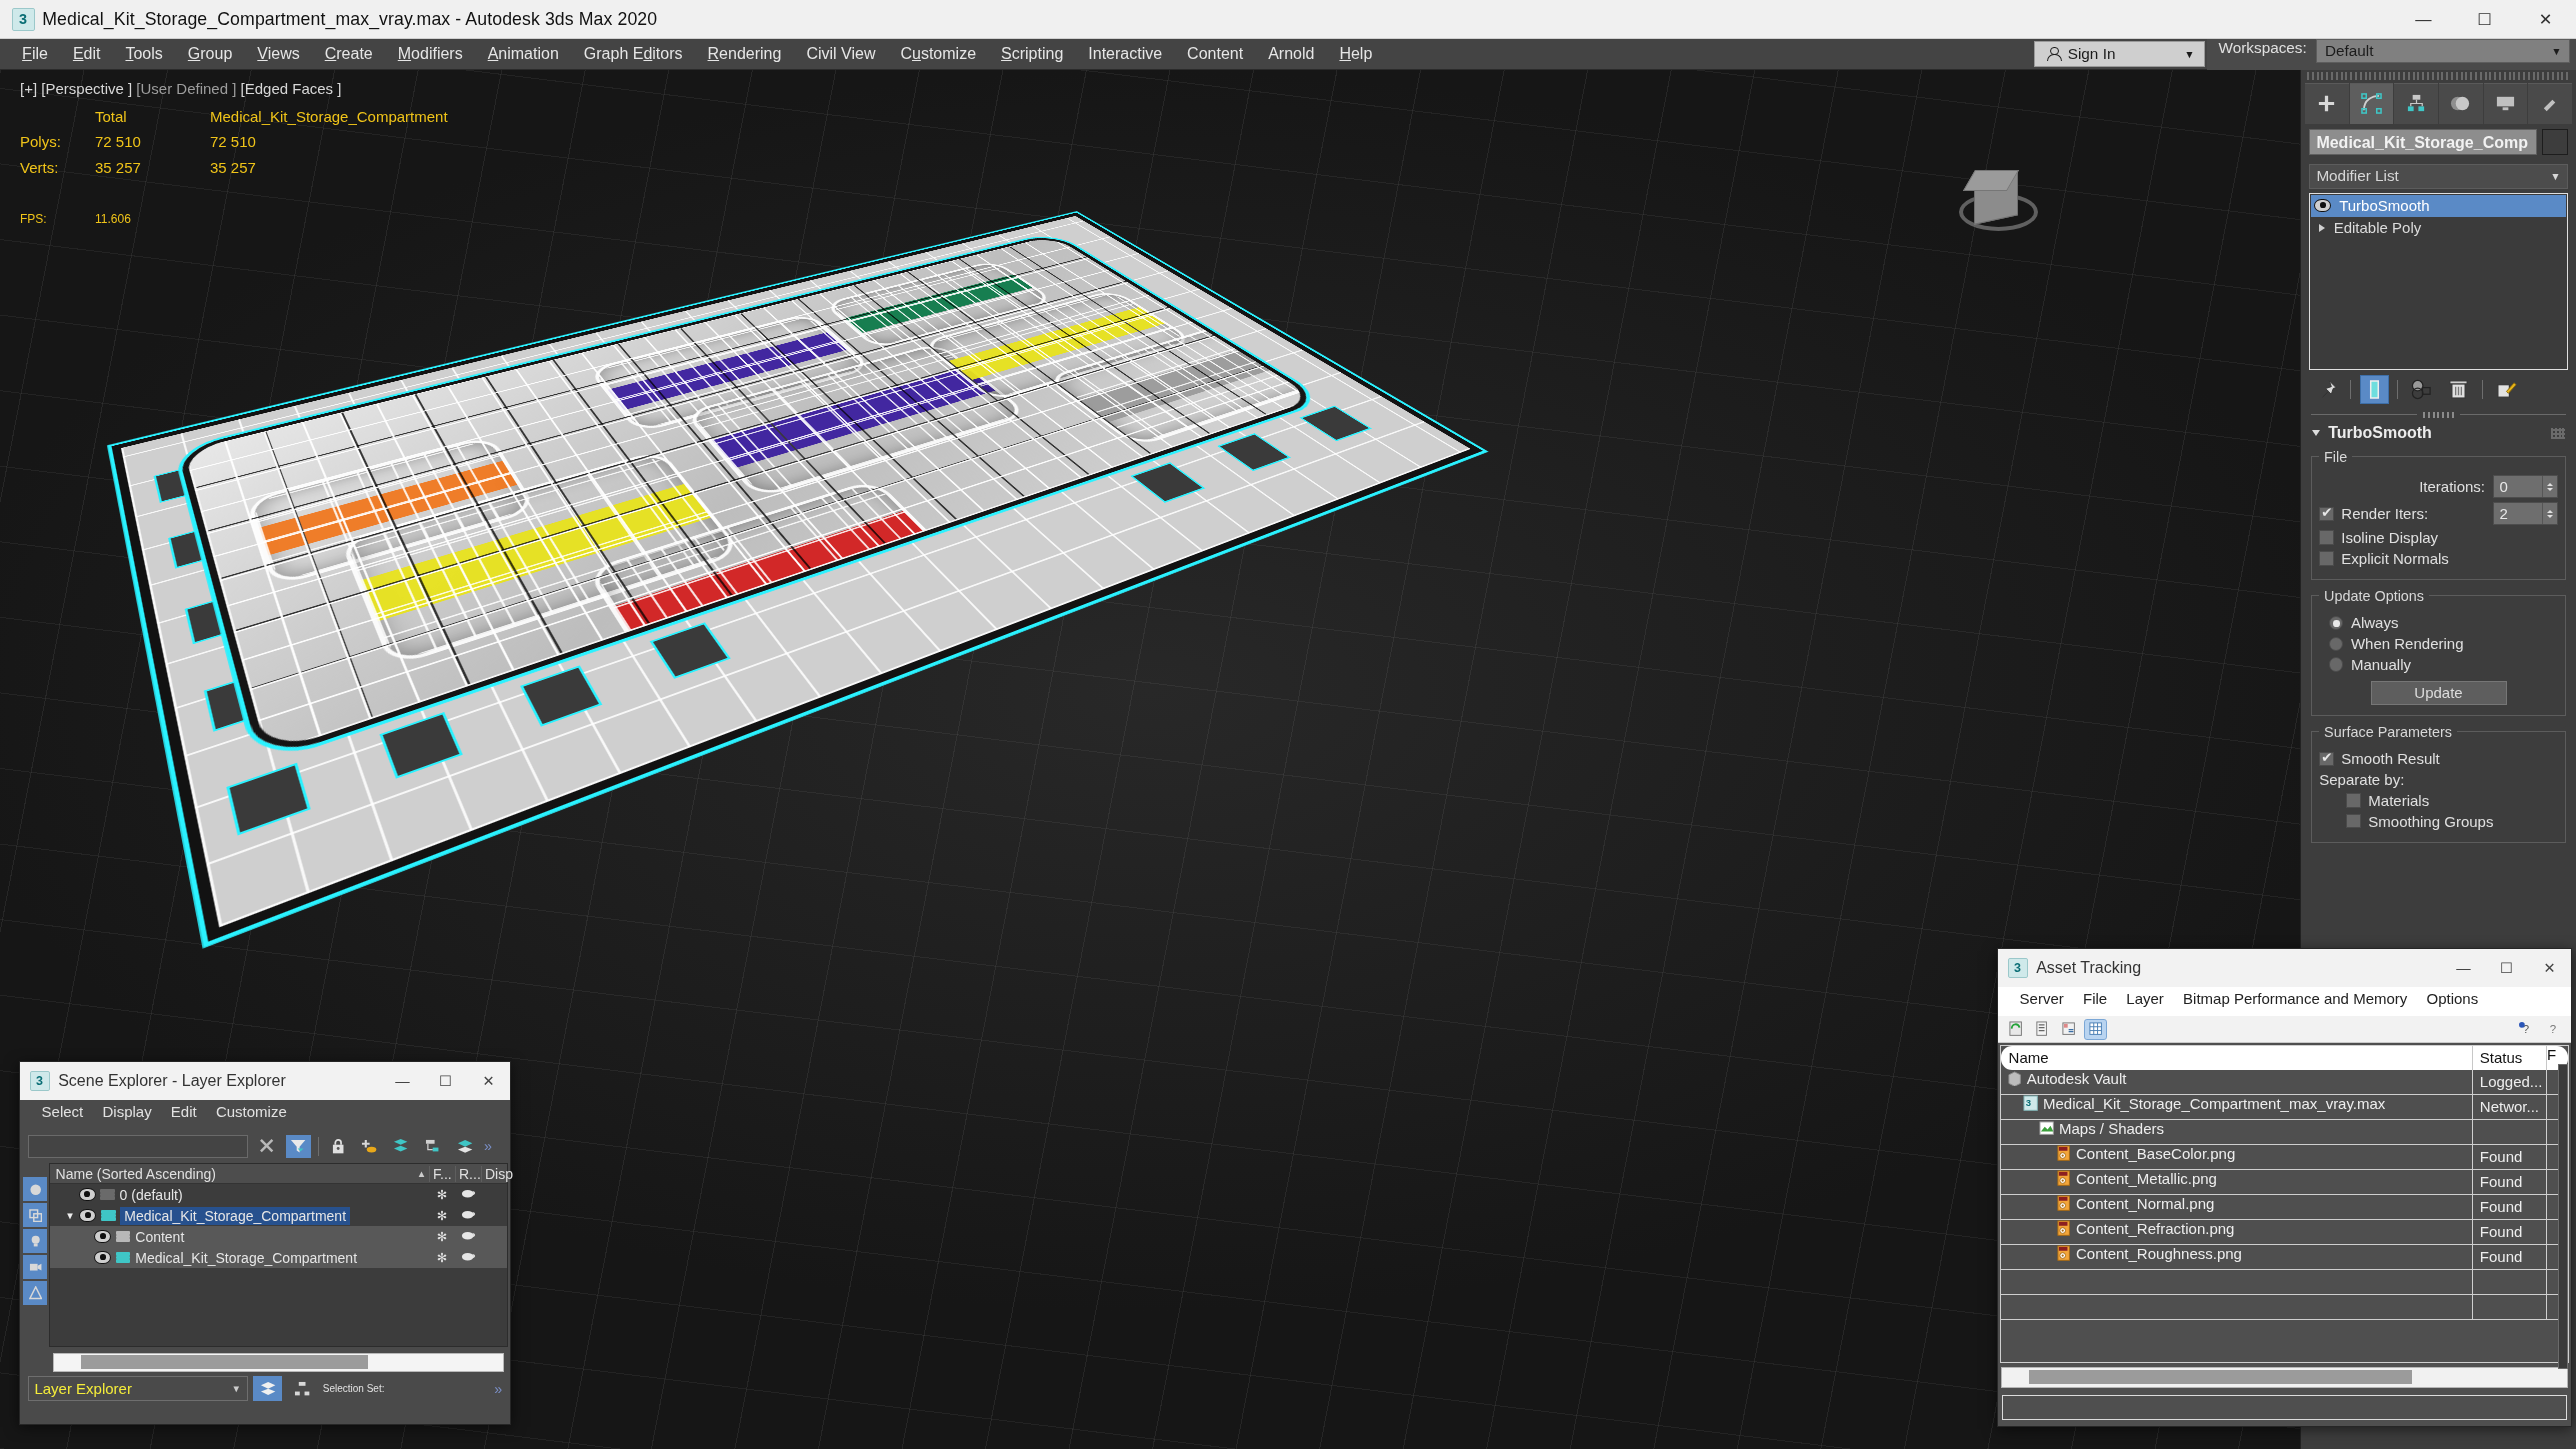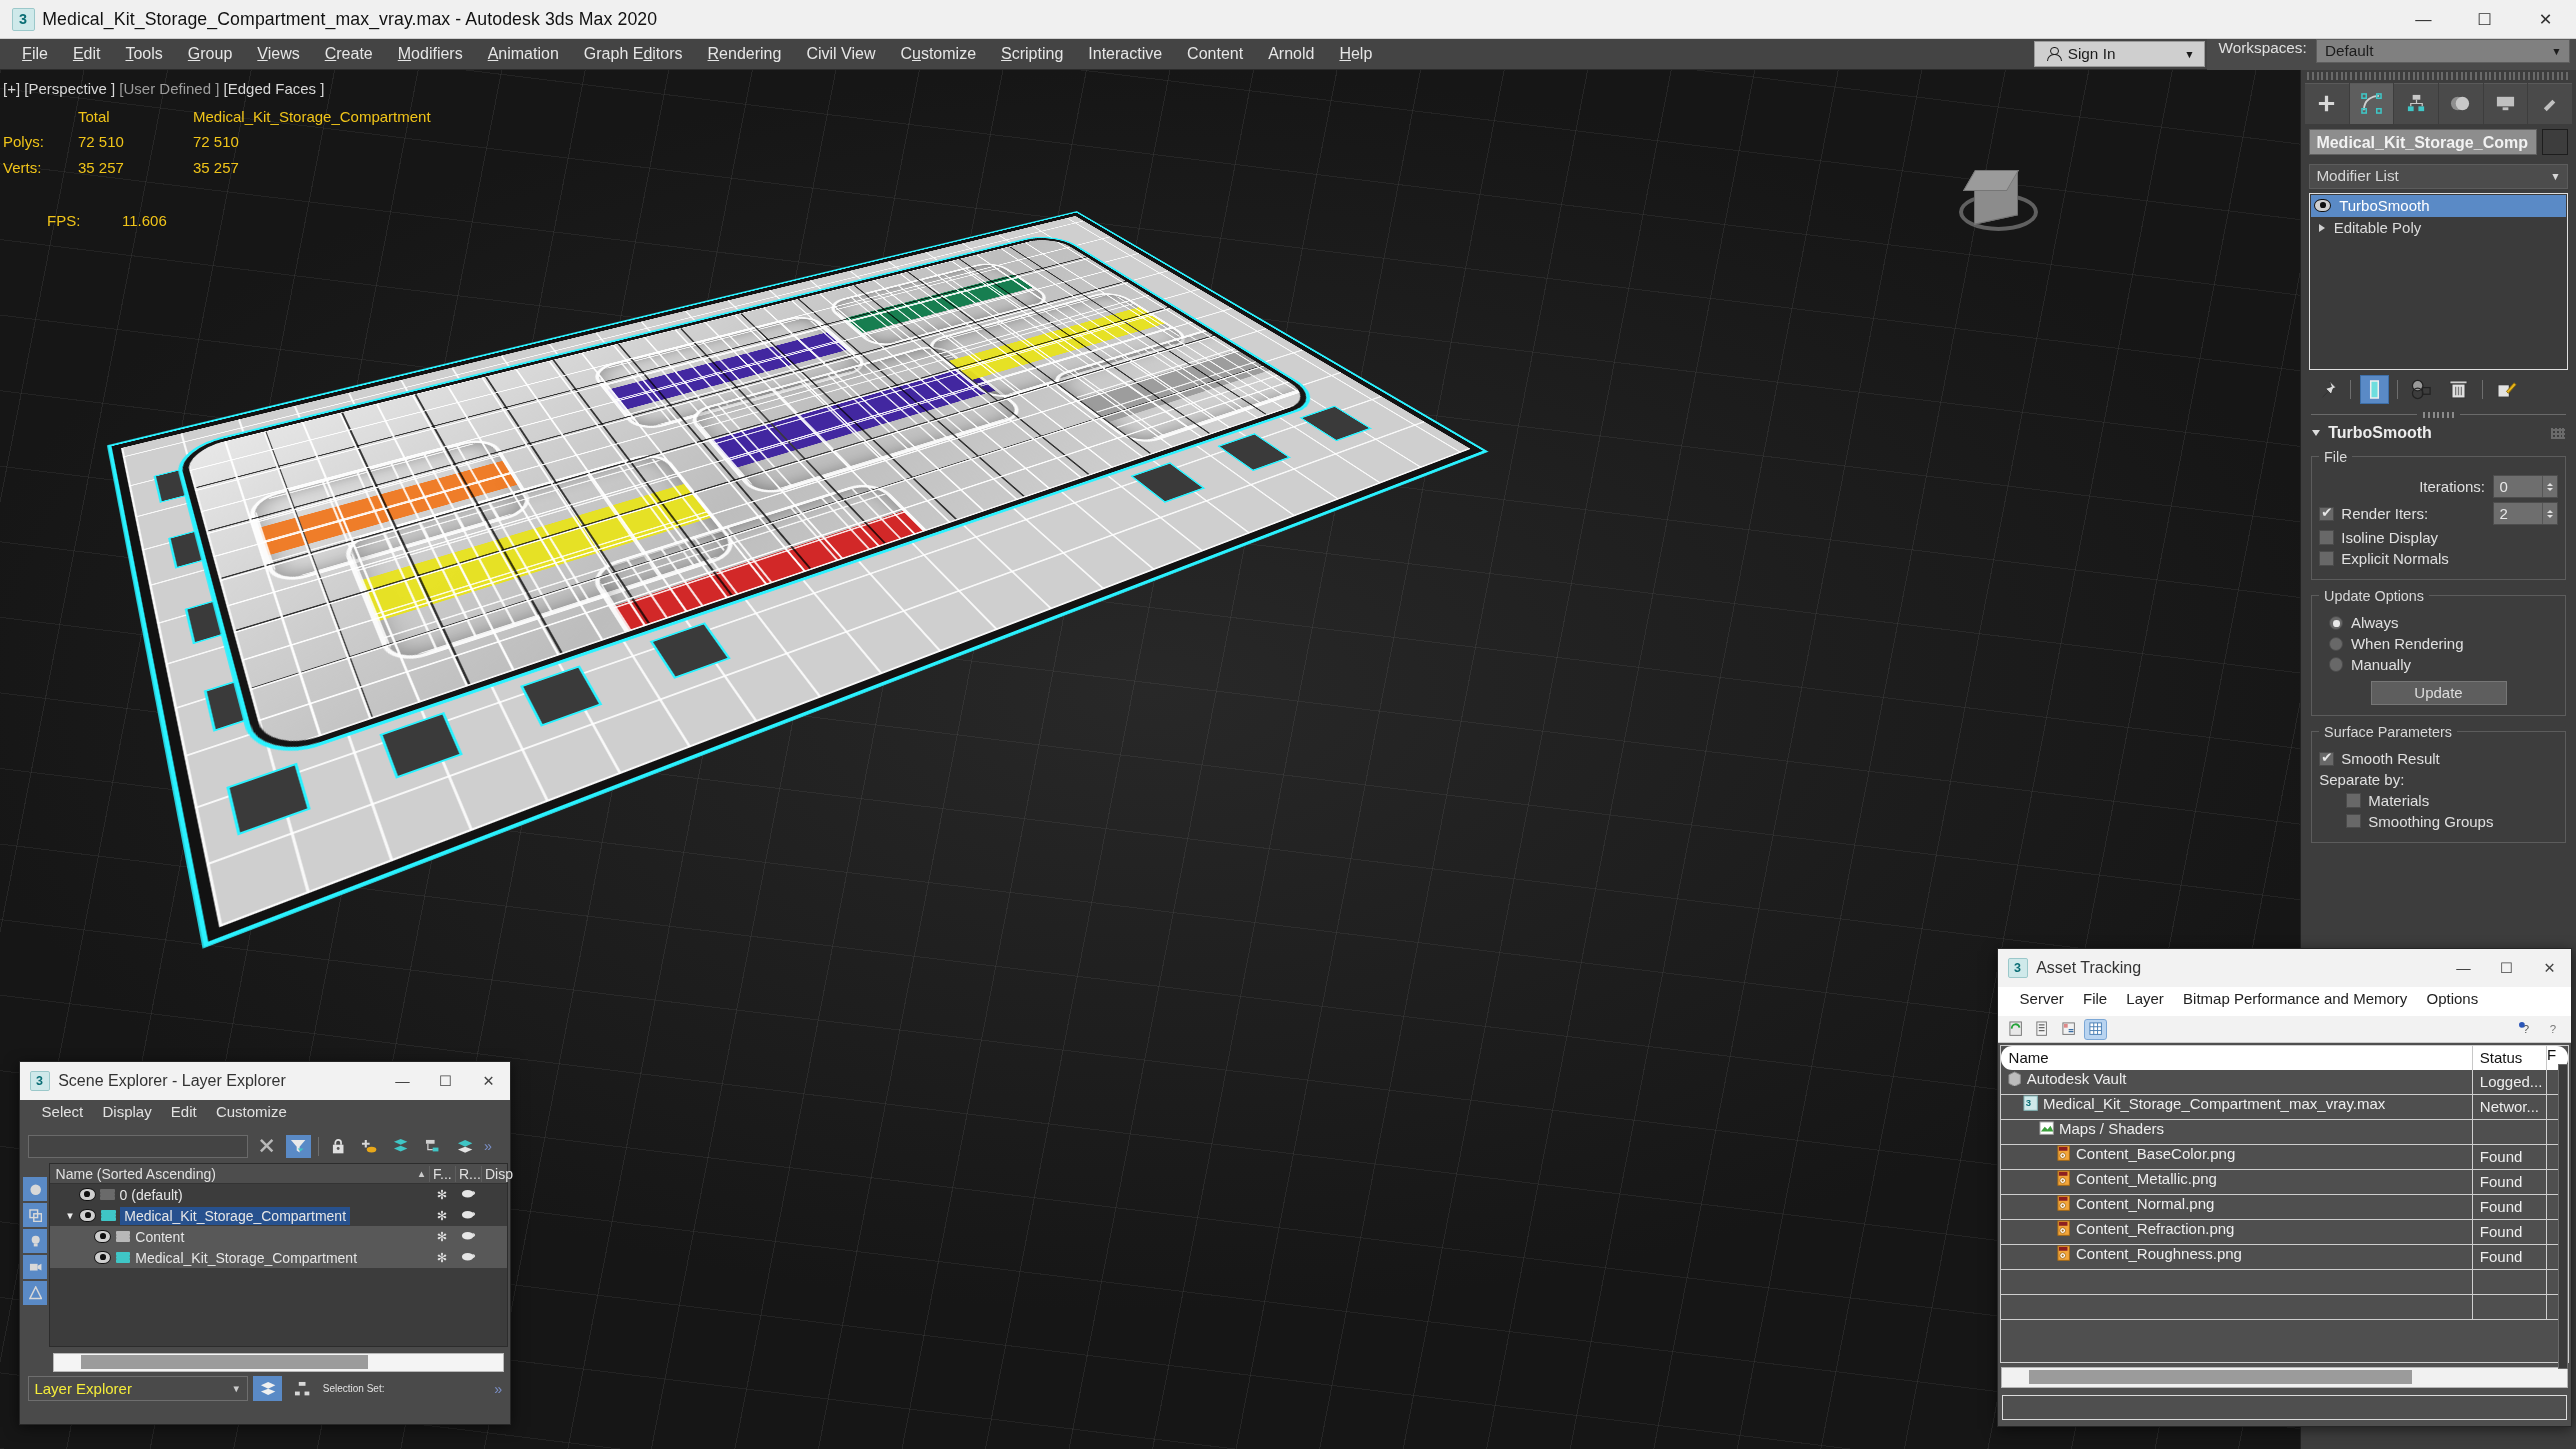--- a/index.html
+++ b/index.html
@@ -46,28 +46,28 @@
   .viewport { position:absolute; inset:0; background:
       radial-gradient(ellipse 70% 60% at 50% 45%, #282828 0%, #161616 75%); }
 
   
   .gridlines { position:absolute; inset:0; opacity:.55;
     background-image:
       repeating-linear-gradient(101deg, rgba(120,120,120,.30) 0 1px, transparent 1px 82px),
       repeating-linear-gradient(7deg, rgba(120,120,120,.26) 0 1px, transparent 1px 75px); }
 
   
-  .vp-stats { position:absolute; top:7.7px; left:3px; font-size:15px; line-height:1.5;
+  .vp-stats { position:absolute; top:7.7px; left:20px; font-size:15px; line-height:1.5;
     font-family:"Liberation Sans", sans-serif; }
   .vp-label { color:#d8d8d8; font-size:15px; }
   .vp-label .dim { color:#9d9d9d; }
   .stat-grid { display:grid; grid-template-columns:75px 115px auto; color:#f0c419;
     margin-top:5.7px; row-gap:2.9px; font-size:15px; }
   .stat-fps { color:#f0c419; margin-top:31px; display:grid;
-    grid-template-columns:75px auto; font-size:15px;margin-left:44px; }
+    grid-template-columns:75px auto; font-size:12px; }
 
   
   .viewcube { position:absolute; top:94px; right:261px; width:82px; height:82px; }
   .vc-ring { position:absolute; left:1.9px; top:29px; width:79px; height:38px;
     border:4.8px solid #6d6d6d; border-radius:50%; opacity:.85; }
   .vc-cube { position:absolute; left:17px; top:11.5px; width:44px; height:44px;
     background:#8c8c8c; transform: rotate(0deg) skewY(-12deg); border:1px solid #6f6f6f; }
   .vc-top { position:absolute; left:11.5px; top:5.7px; width:44px; height:21px;
     background:#9b9b9b; transform: skewX(-30deg) ; border:1px solid #767676;}
 

